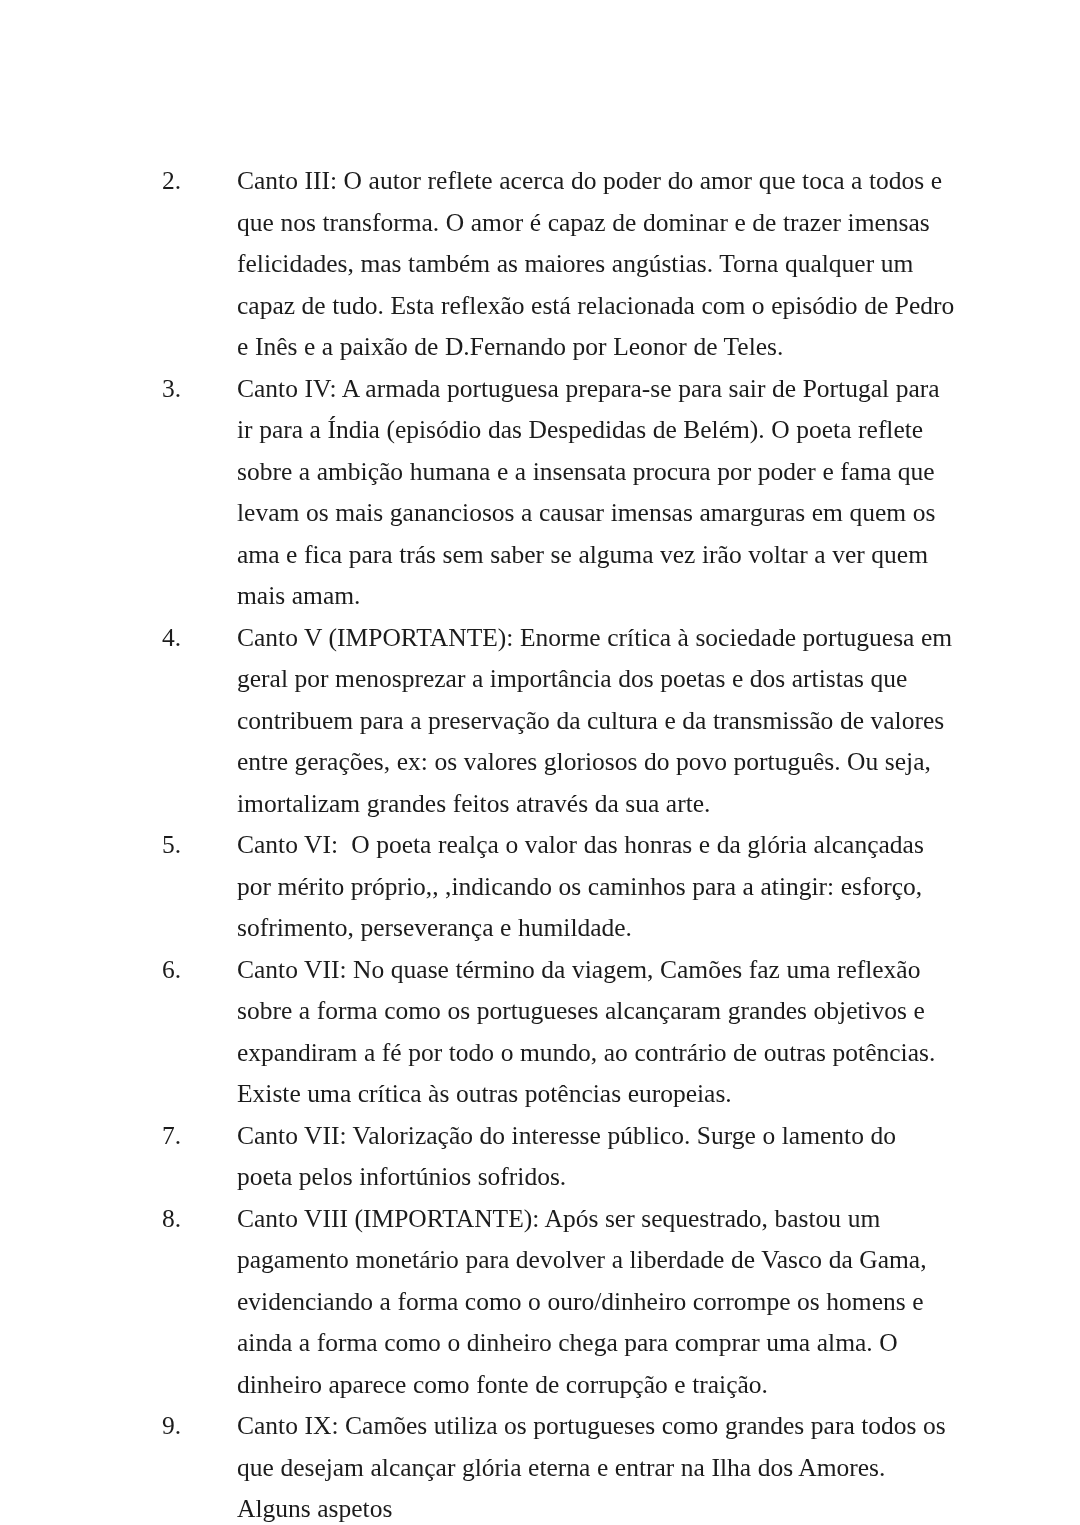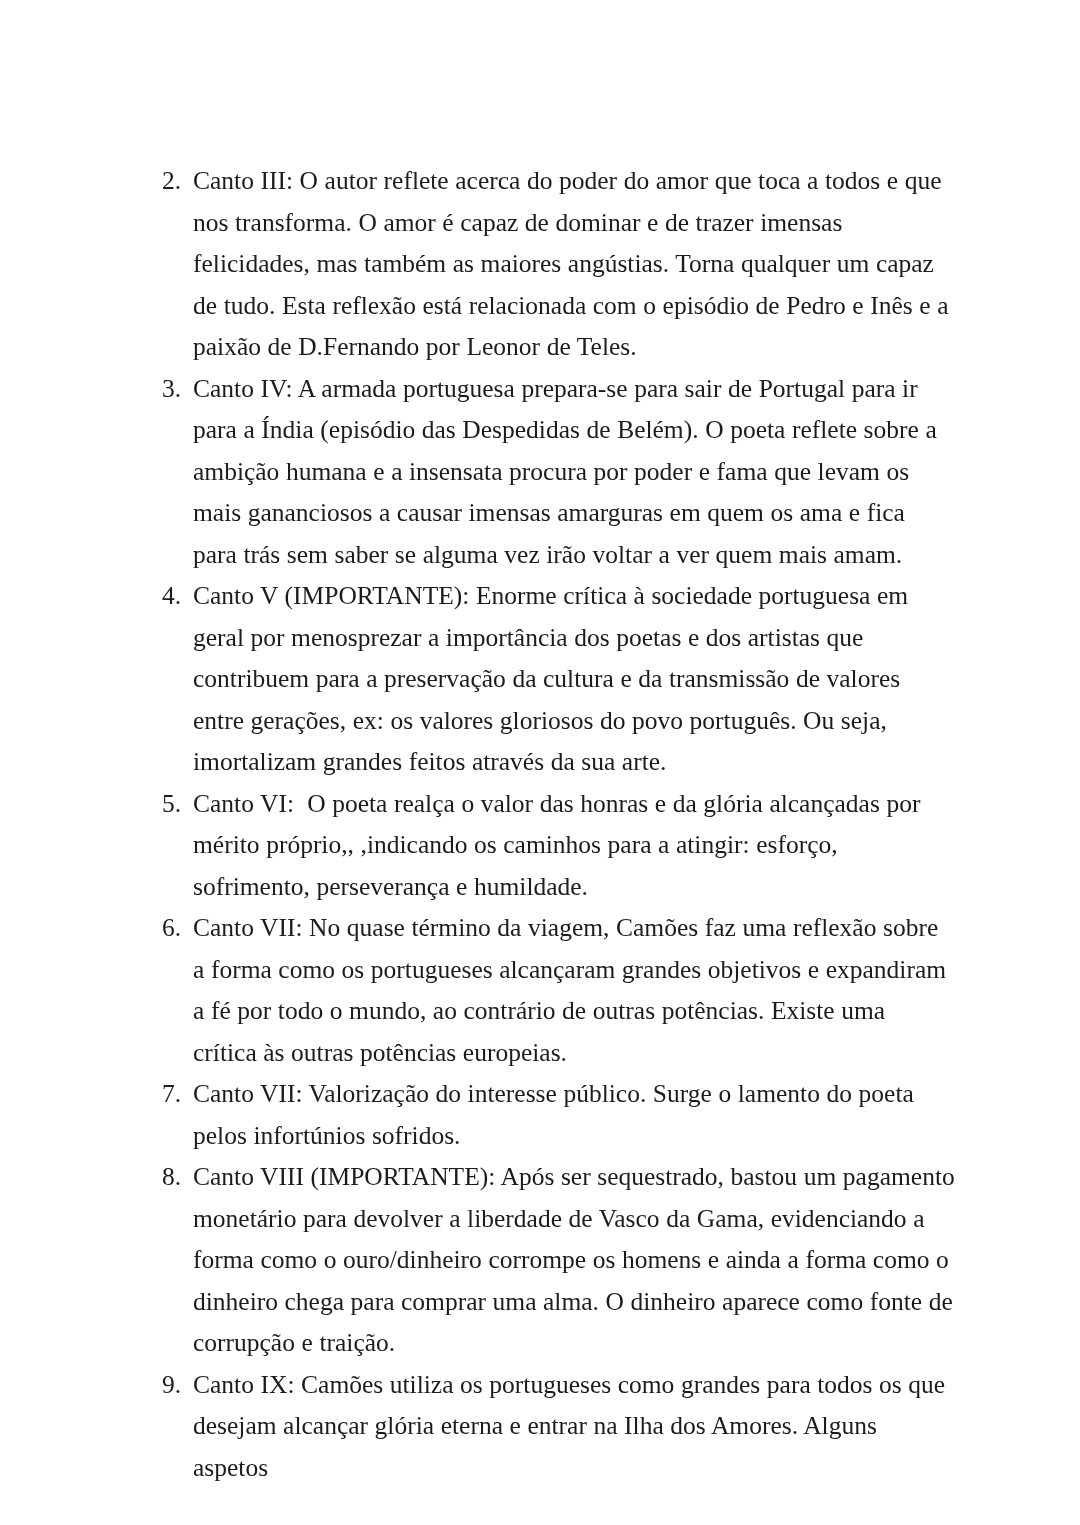--- a/index.html
+++ b/index.html
@@ -55,20 +55,21 @@
     line-height: 41.5px;
     color: #1c1c1c;
     white-space: pre;
   }
 
   .body-text {
     display: block;
     white-space: pre-wrap;
     word-spacing: 0.2px;
     hyphens: none;
+    margin-left: 44px;
   }
 </style>
 </head>
 <body>
 
 <div class="page">
   <div class="content">
     <ol class="canto-list">
 
       <li>

